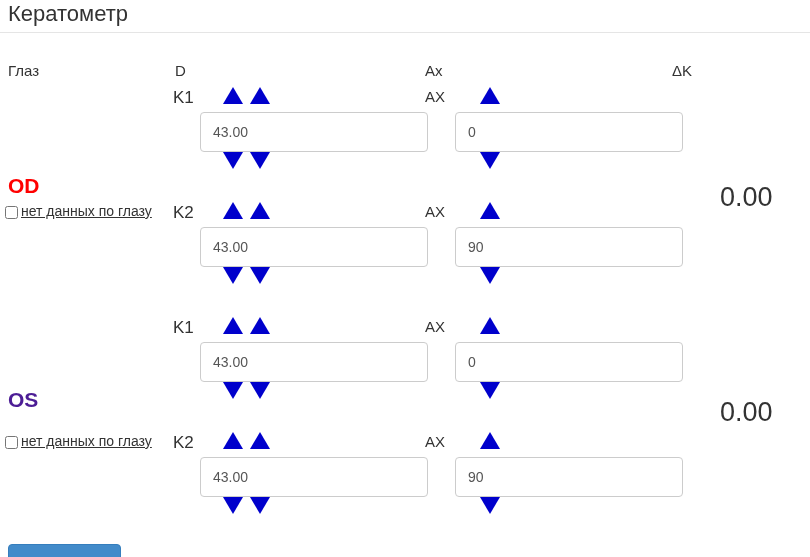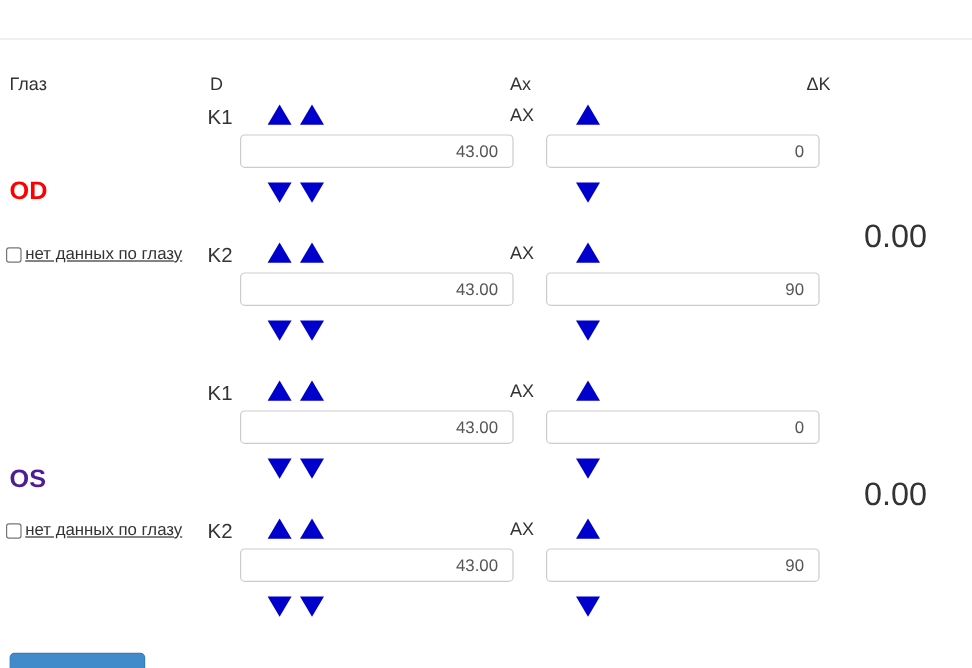--- a/index.html
+++ b/index.html
@@ -14,57 +14,58 @@
   .hdr-ax{left:425px;}
   .hdr-dk{left:672px;}
 
   .k-label{position:absolute;font-size:17px;color:#333;}
   .ax-label{position:absolute;font-size:15px;color:#333;}
 
   .tri{position:absolute;width:0;height:0;cursor:pointer;}
   .tri-up{border-left:10px solid transparent;border-right:10px solid transparent;border-bottom:17px solid #0000cc;}
   .tri-down{border-left:10px solid transparent;border-right:10px solid transparent;border-top:17px solid #0000cc;}
 
-  .num-input{position:absolute;width:228px;height:28px;box-sizing:border-box;border:1px solid #ccc;border-radius:4px;padding:6px 12px;font-size:14px;color:#555;font-family:"Liberation Sans",sans-serif;background:#fff;outline:none;text-align:right;}
+  .num-input{position:absolute;width:228px;height:40px;box-sizing:border-box;border:1px solid #ccc;border-radius:4px;padding:6px 12px;font-size:14px;color:#555;font-family:"Liberation Sans",sans-serif;background:#fff;outline:none;}
 
   .eye-label{position:absolute;left:8px;font-size:21px;font-weight:700;}
   .eye-od{color:#ff0000;}
   .eye-os{color:#4c1d95;}
 
   .nodata-check{position:absolute;left:5px;width:13px;height:13px;margin:0;}
   .nodata-label{position:absolute;left:21px;font-size:14px;color:#333;white-space:nowrap;text-decoration:underline;}
 
   .delta-k{position:absolute;left:720px;font-size:27px;color:#333;}
 
   .submit-btn{position:absolute;left:8px;top:544px;width:113px;height:34px;background:#428bca;border:1px solid #357ebd;border-radius:4px;cursor:pointer;}
 </style>
 </head>
 <body>
 
 <div id="app">
 
+  <div class="page-title">Кератометр</div>
   <div class="divider"></div>
 
   <div class="col-header hdr-eye">Глаз</div>
   <div class="col-header hdr-d">D</div>
   <div class="col-header hdr-ax">Ax</div>
   <div class="col-header hdr-dk">ΔK</div>
 
   <span class="k-label" style="left:173px;top:88px">K1</span>
   <span class="tri tri-up" style="left:223px;top:87px"></span>
   <span class="tri tri-up" style="left:250px;top:87px"></span>
   <input class="num-input" style="left: 200px; top: 112px;" value="43.00">
   <span class="tri tri-down" style="left:223px;top:152px"></span>
   <span class="tri tri-down" style="left:250px;top:152px"></span>
   <span class="ax-label" style="left:425px;top:88px">AX</span>
   <span class="tri tri-up" style="left:480px;top:87px"></span>
   <input class="num-input" style="left: 455px; top: 112px;" value="0">
   <span class="tri tri-down" style="left:480px;top:152px"></span>
 
-  <div class="eye-label eye-od" style="top:148px">OD</div>
+  <div class="eye-label eye-od" style="top:174px">OD</div>
   <input type="checkbox" class="nodata-check" style="top: 206px;">
   <span class="nodata-label" style="top:203px">нет данных по глазу</span>
   <div class="delta-k" style="top:182px">0.00</div>
 
   <span class="k-label" style="left:173px;top:203px">K2</span>
   <span class="tri tri-up" style="left:223px;top:202px"></span>
   <span class="tri tri-up" style="left:250px;top:202px"></span>
   <input class="num-input" style="left: 200px; top: 227px;" value="43.00">
   <span class="tri tri-down" style="left:223px;top:267px"></span>
   <span class="tri tri-down" style="left:250px;top:267px"></span>

